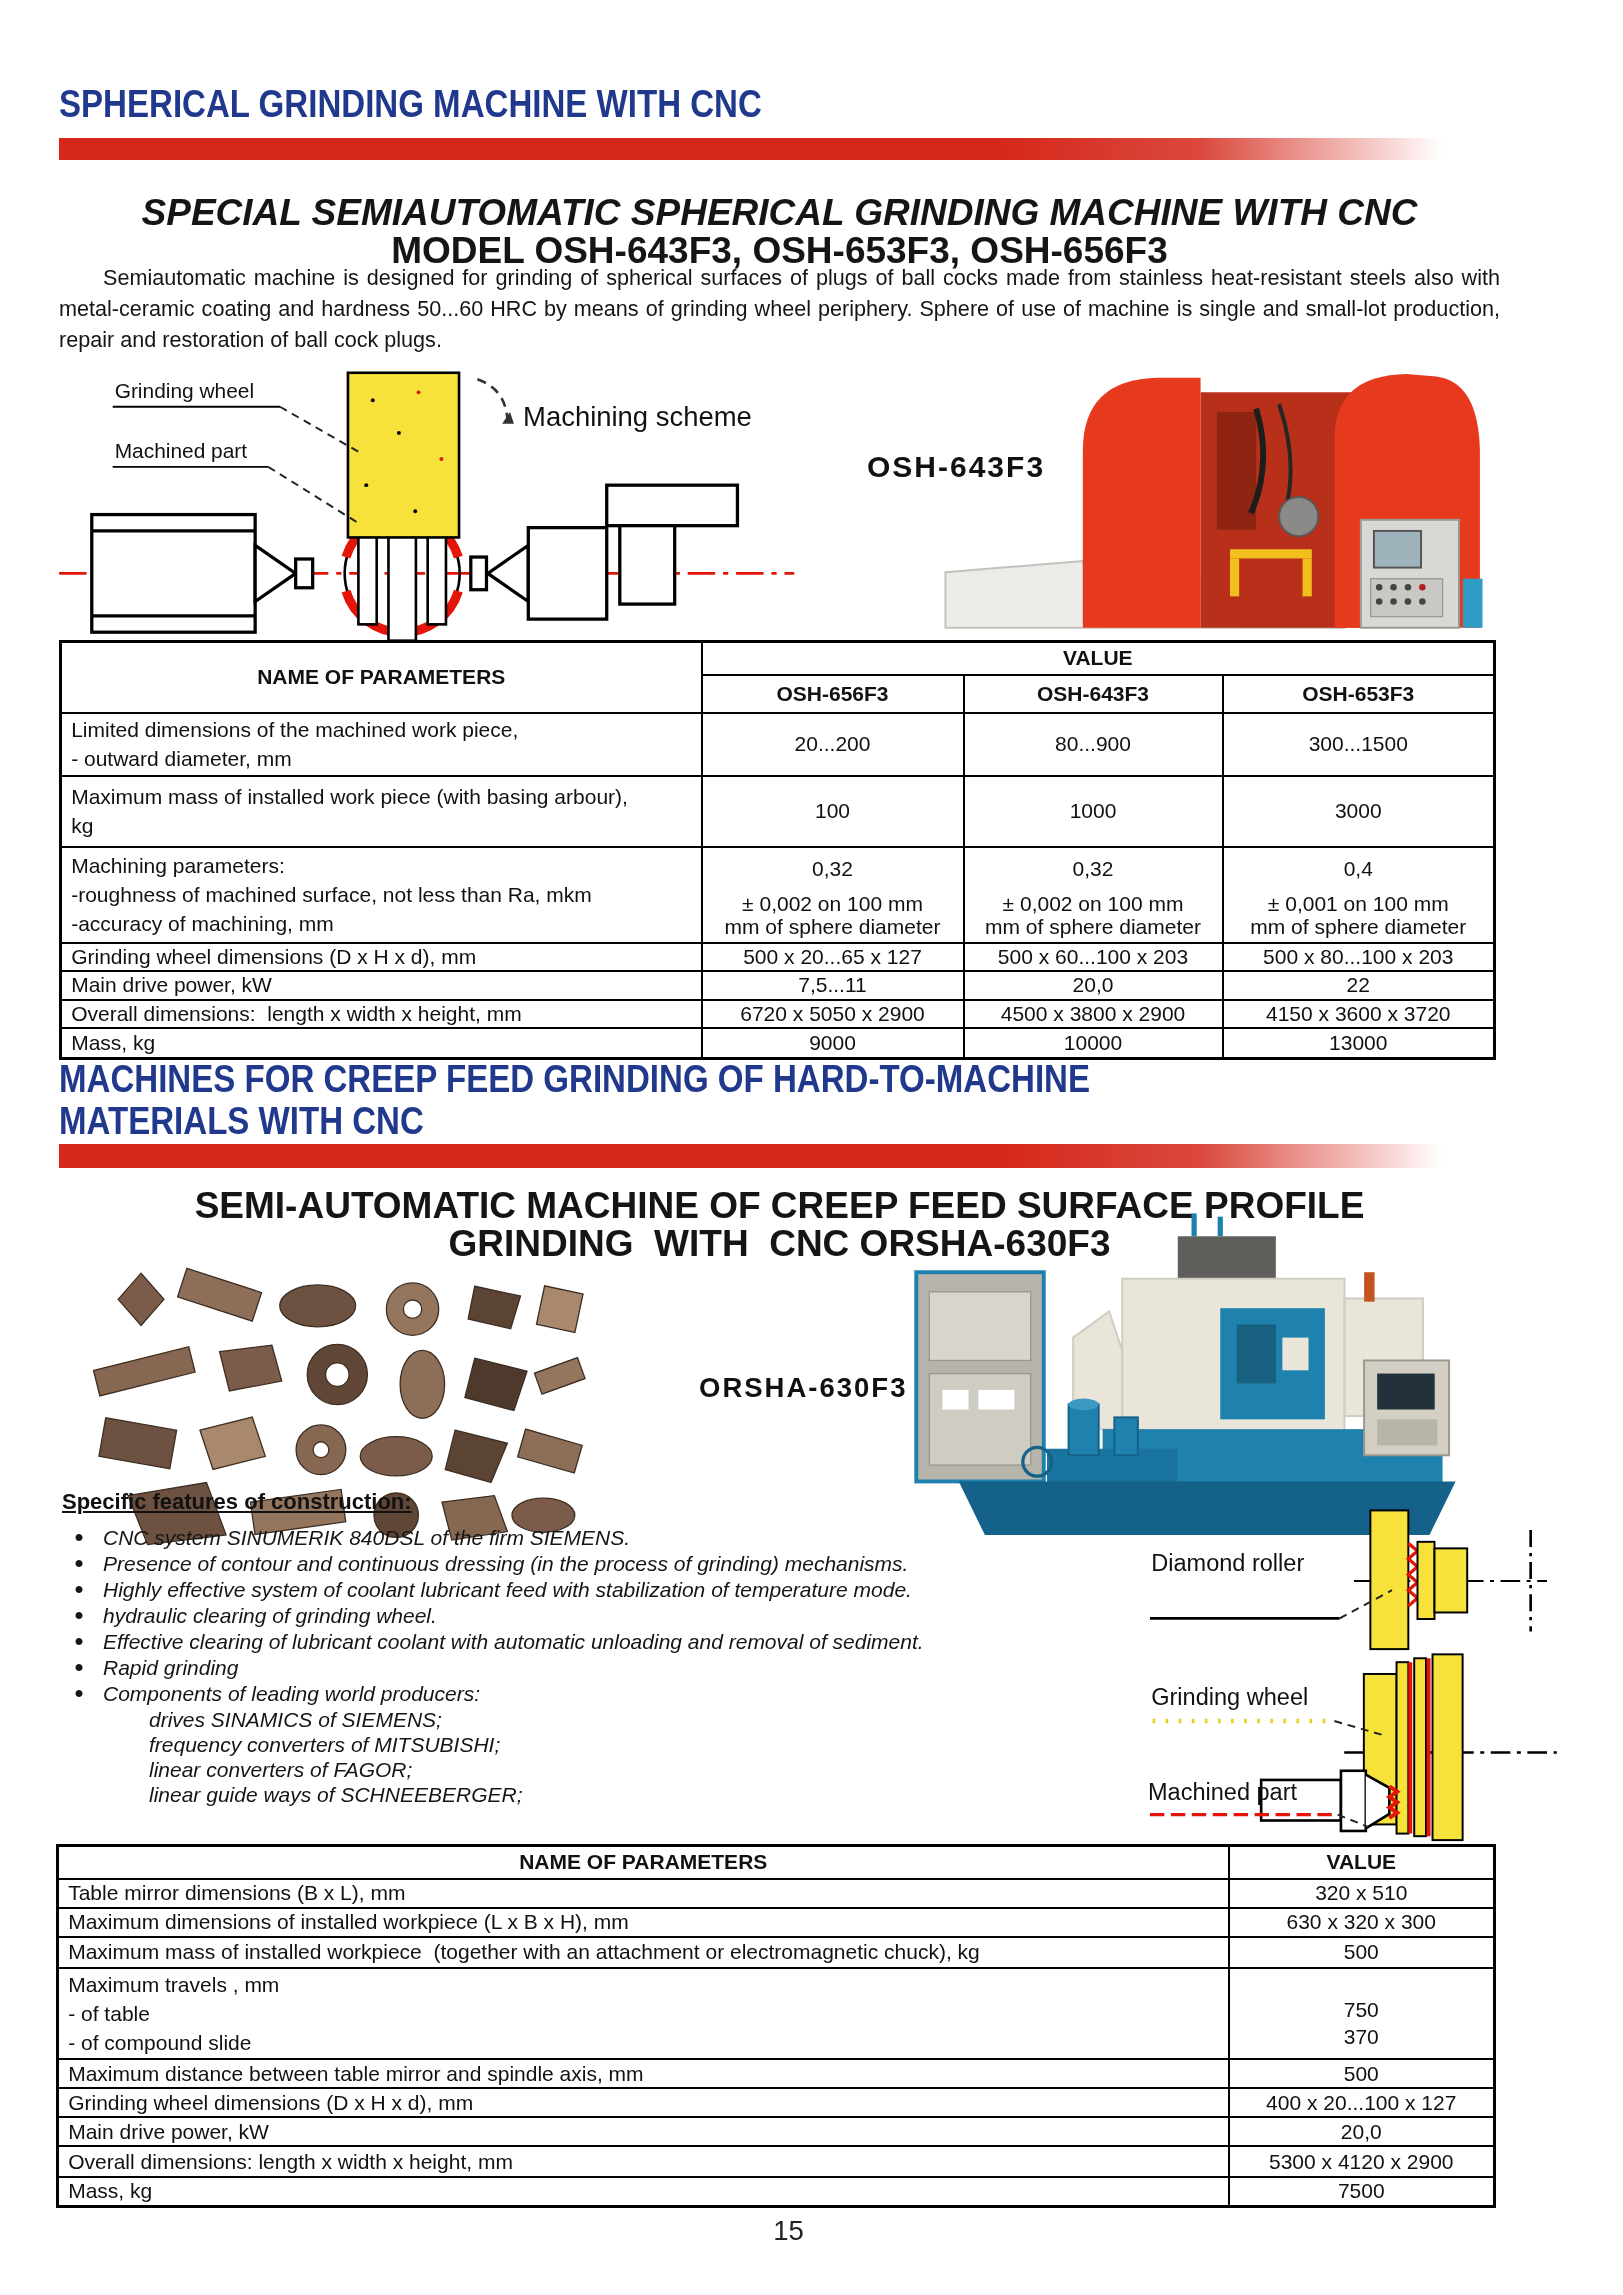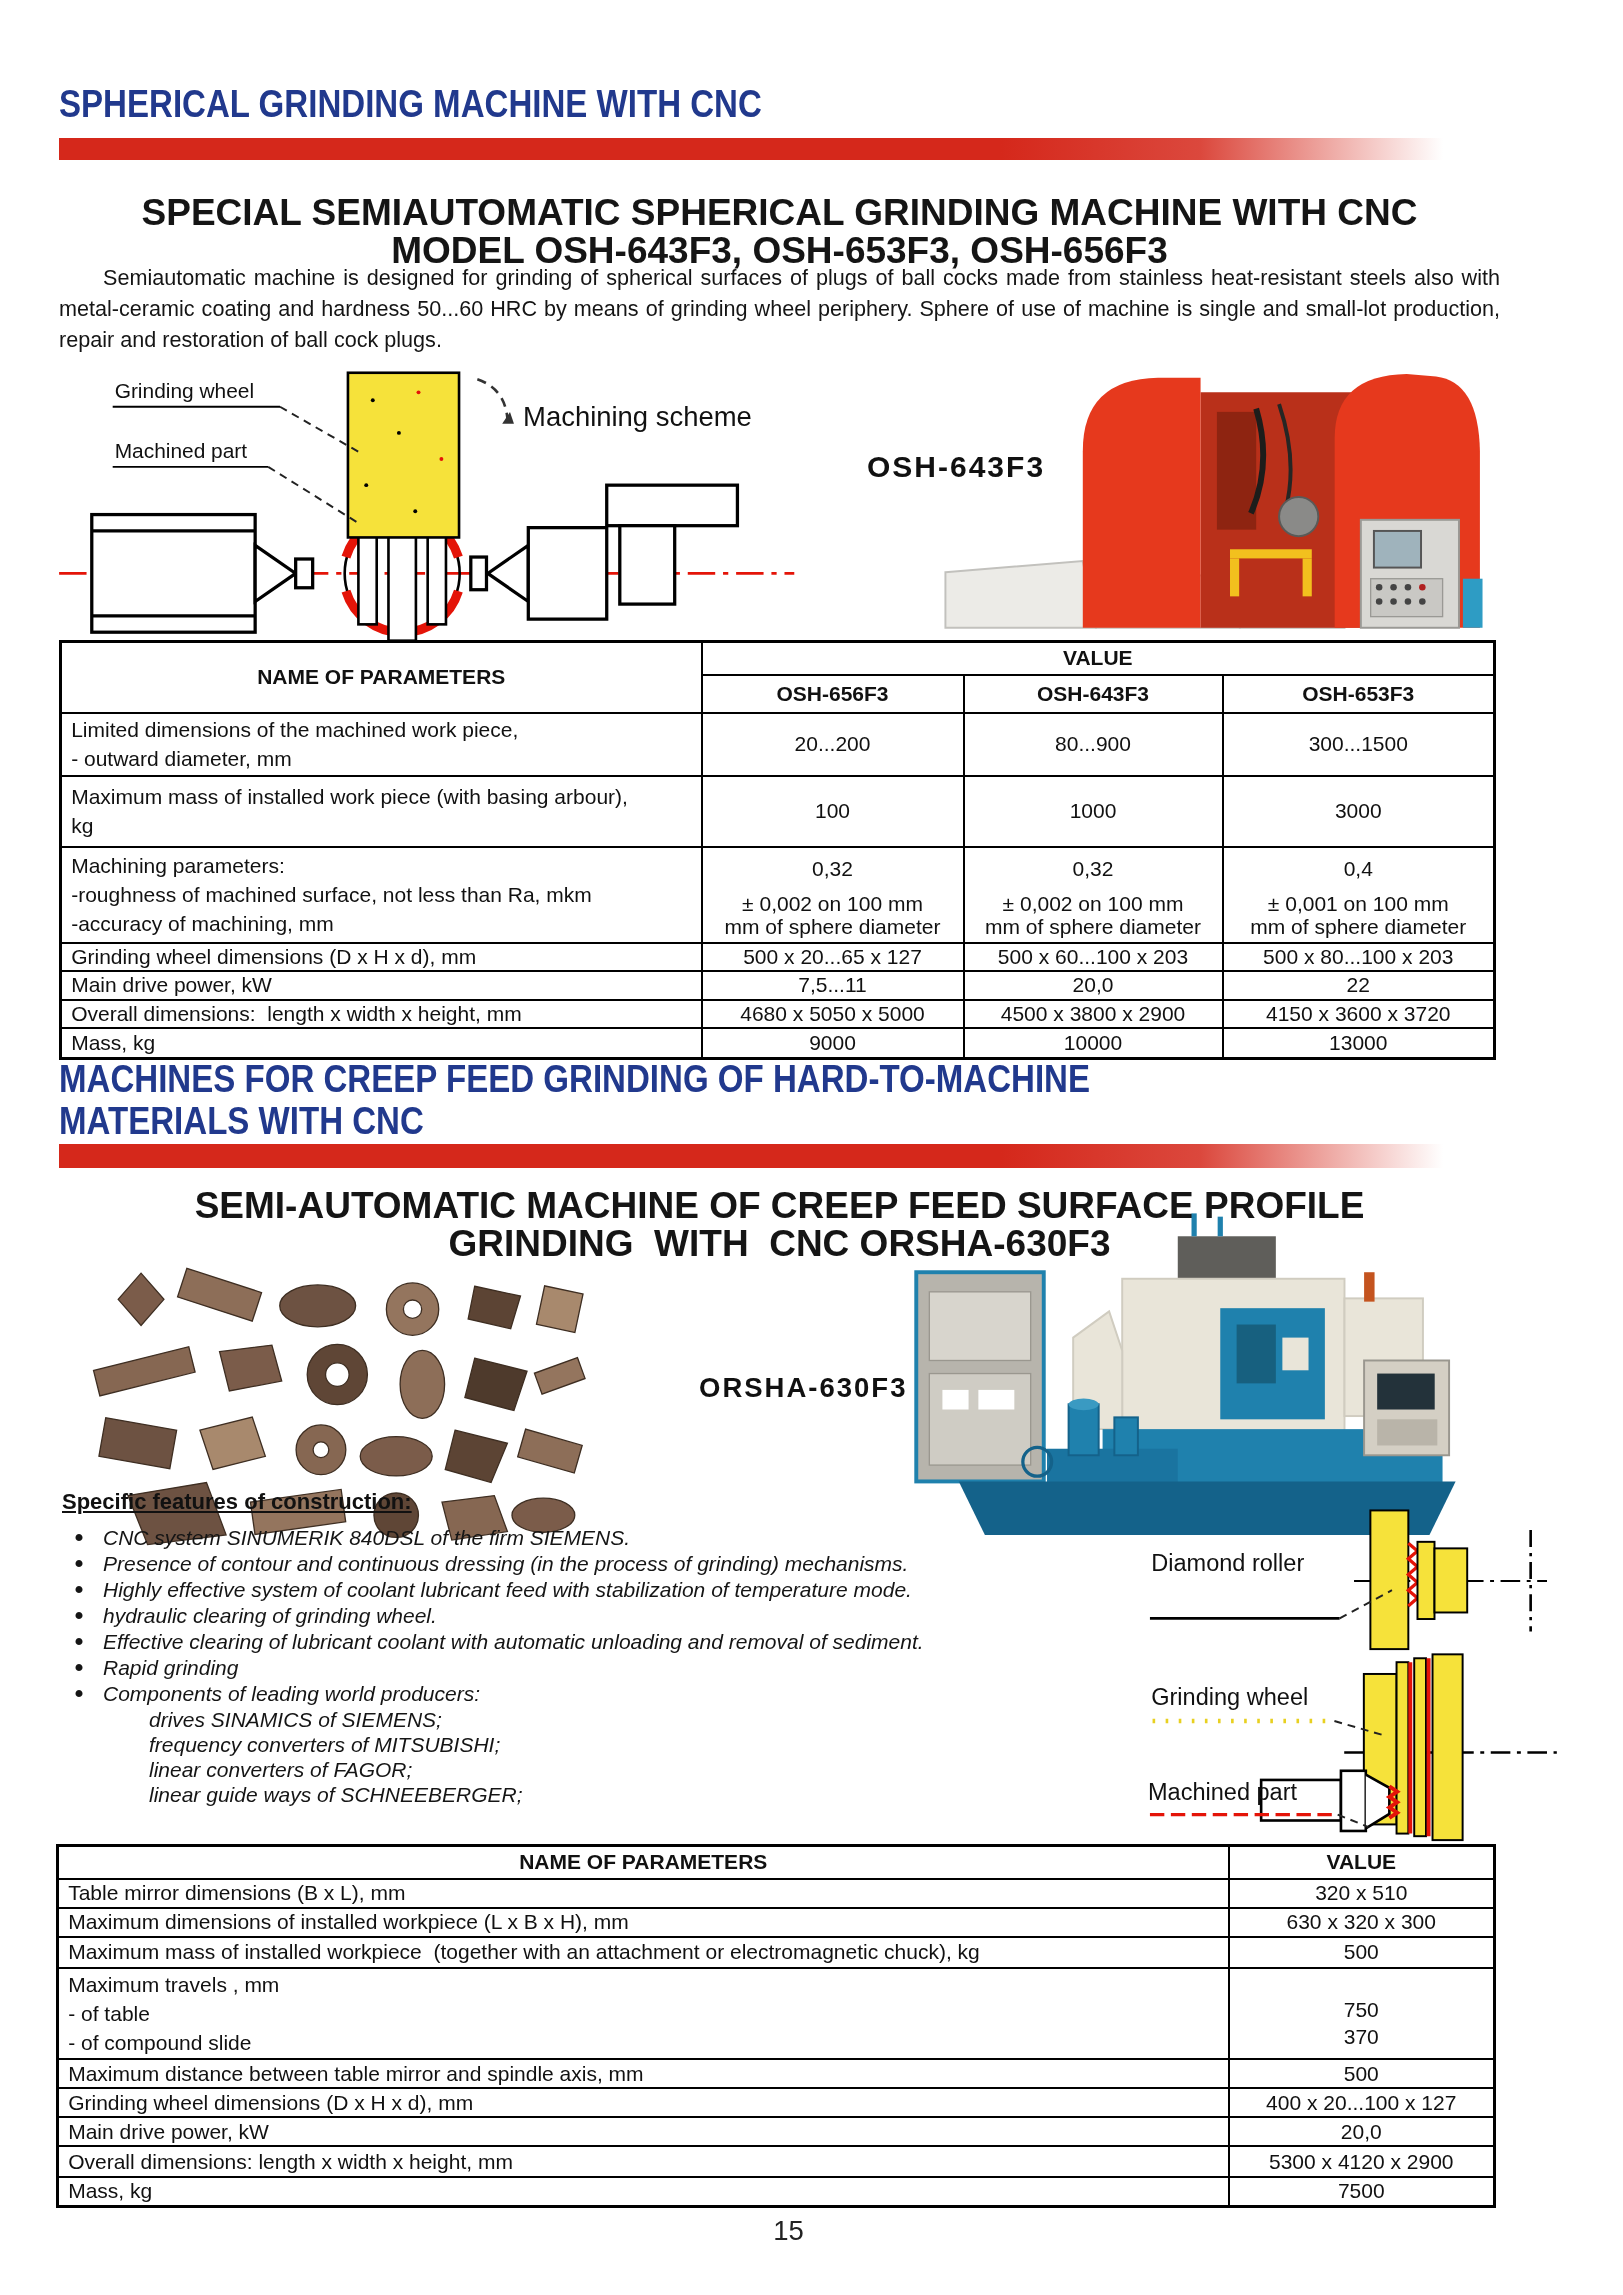--- a/index.html
+++ b/index.html
@@ -45,21 +45,21 @@
   svg text{font-family:"Liberation Sans",sans-serif;}
 </style>
 </head>
 <body>
 
 <div class="page">
 
   <div class="h-blue" style="left:59px;top:84px;">SPHERICAL GRINDING MACHINE WITH CNC</div>
   <div class="redbar" style="left:59px;top:138px;width:1427px;"></div>
 
-  <div class="title" style="top:194px;">SPECIAL SEMIAUTOMATIC SPHERICAL GRINDING MACHINE WITH CNC</div>
+  <div class="title" style="top:194px;font-style:italic;">SPECIAL SEMIAUTOMATIC SPHERICAL GRINDING MACHINE WITH CNC</div>
   <div class="title" style="top:232px;">MODEL OSH-643F3, OSH-653F3, OSH-656F3</div>
 
   <p class="intro" style="top:262px;">Semiautomatic machine is designed for grinding of spherical surfaces of plugs of ball cocks made from stainless heat-resistant steels also with metal-ceramic coating and hardness 50...60 HRC by means of grinding wheel periphery. Sphere of use of machine is single and small-lot production, repair and restoration of ball cock plugs.</p>
 
   <svg style="left:52px;top:361px;" width="818" height="281" viewBox="0 0 1250 430">
     <line x1="10" y1="325" x2="1135" y2="325" stroke="#E41408" stroke-width="4" stroke-dasharray="42 12 8 12"></line>
 
     <g fill="#fff" stroke="#000" stroke-width="5">
       <rect x="60" y="235" width="250" height="180"></rect>
       <line x1="60" y1="260" x2="310" y2="260"></line>
@@ -211,21 +211,21 @@
       <td class="c">500 x 80...100 x 203</td>
     </tr>
     <tr class="rD">
       <td>Main drive power, kW</td>
       <td class="c">7,5...11</td>
       <td class="c">20,0</td>
       <td class="c">22</td>
     </tr>
     <tr class="rD">
       <td style="white-space:pre-wrap;">Overall dimensions:  length x width x height, mm</td>
-      <td class="c">4680 x 5050 x 5000</td>
+      <td class="c">6720 x 5050 x 2900</td>
       <td class="c">4500 x 3800 x 2900</td>
       <td class="c">4150 x 3600 x 3720</td>
     </tr>
     <tr class="rE">
       <td>Mass, kg</td>
       <td class="c">9000</td>
       <td class="c">10000</td>
       <td class="c">13000</td>
     </tr>
   </tbody>

